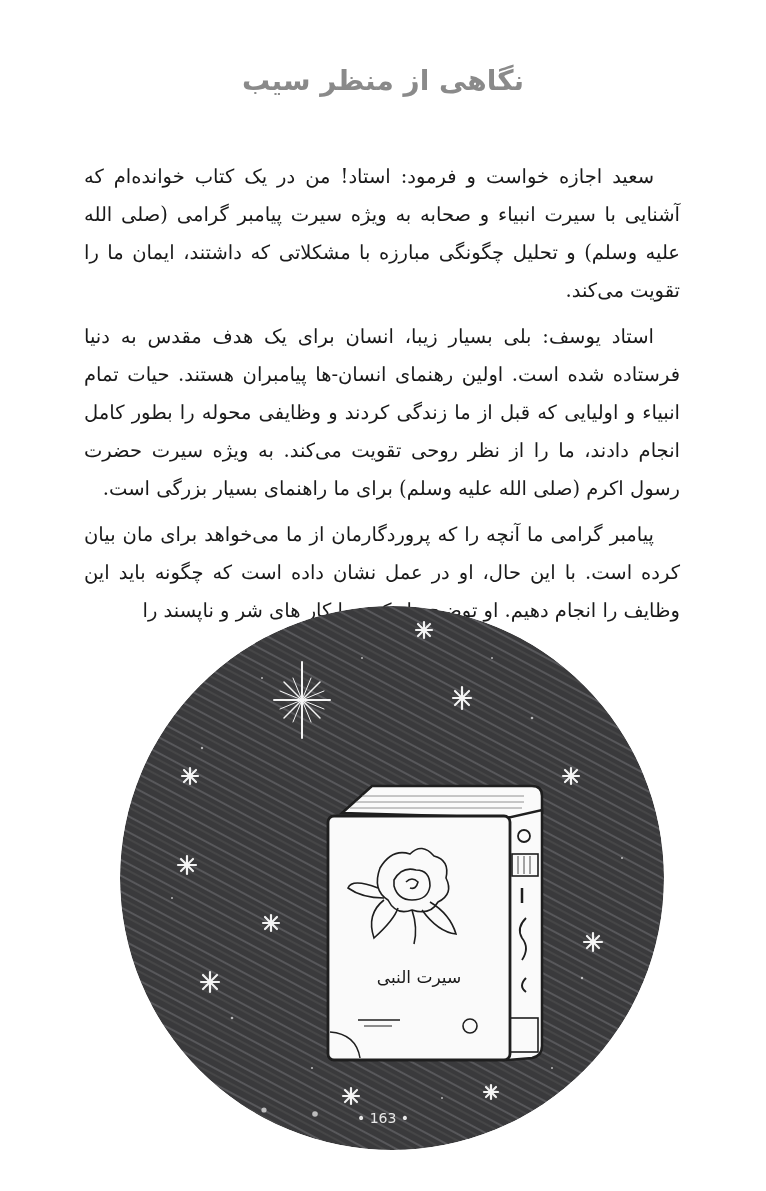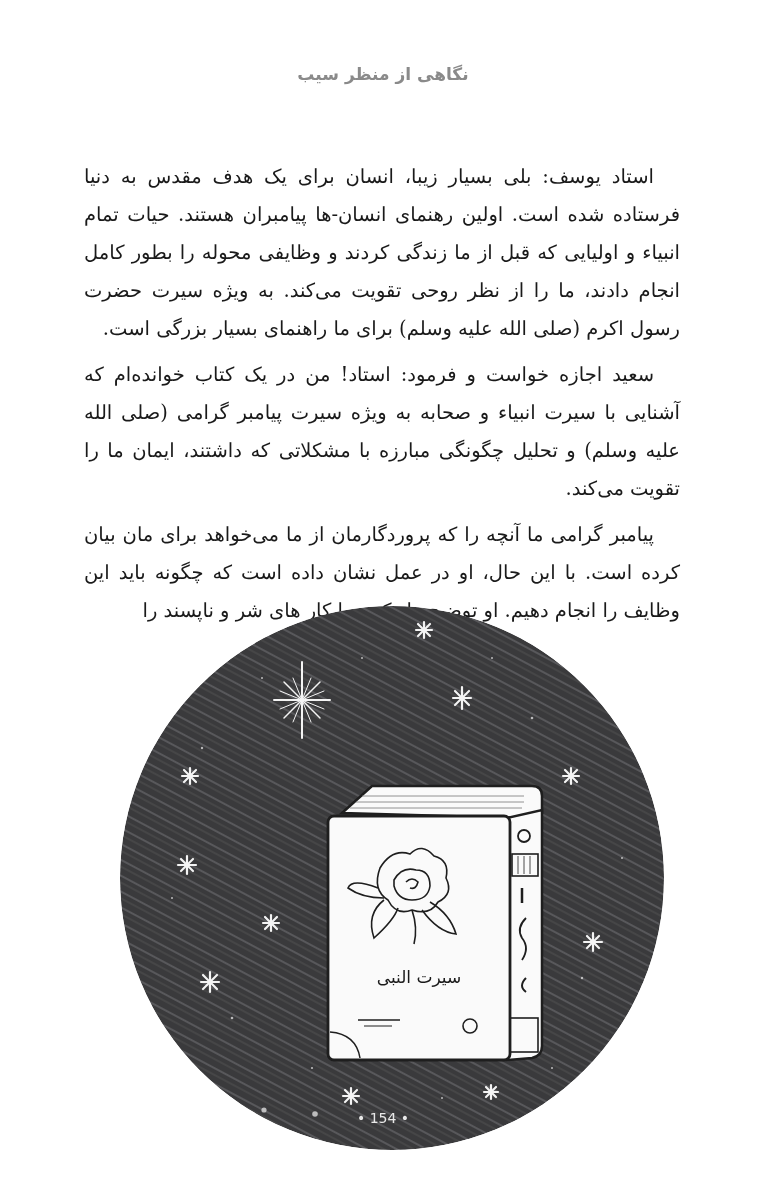--- a/index.html
+++ b/index.html
@@ -3,21 +3,21 @@
   <meta charset="utf-8">
   <style>
     html, body { margin: 0; padding: 0; }
     body {
       width: 766px; height: 1191px; background: #ffffff; position: relative; overflow: hidden;
       font-family: "DejaVu Serif", "Liberation Serif", serif;
     }
     .page-title {
       position: absolute; top: 64px; left: 0; width: 766px; text-align: center;
       direction: rtl; font-family: "DejaVu Sans", sans-serif; font-weight: bold;
-      font-size: 17px; color: #8a8a8a; letter-spacing: 0.5px;
+      font-size: 28px; color: #8a8a8a; letter-spacing: 0.5px;
     }
     .body-text {
       position: absolute; left: 84px; width: 596px; direction: rtl; text-align: justify;
       color: #1a1a1a; font-size: 19.5px; line-height: 38px;
     }
     .body-text p { margin: 0 0 8px 0; text-indent: 26px; text-align-last: right; }
     .illustration { position: absolute; left: 112px; top: 598px; width: 560px; height: 560px; }
     .page-number {
       position: absolute; left: 0; width: 766px; top: 1110px; text-align: center;
       color: #e8e8e8; font-size: 14px; font-family: "DejaVu Sans", sans-serif; direction: rtl;
@@ -25,22 +25,22 @@
     .book-title {
       font-family: "DejaVu Sans", sans-serif; font-size: 17px; fill: #1a1a1a;
     }
   </style>
 </head>
 <body>
 
 <div class="page-title">نگاهی از منظر سیب</div>
 
 <div class="body-text" style="top:158px;">
+  <p>سعید اجازه خواست و فرمود: استاد! من در یک کتاب خوانده‌ام که آشنایی با سیرت انبیاء و صحابه به ویژه سیرت پیامبر گرامی (صلی الله علیه وسلم) و تحلیل چگونگی مبارزه با مشکلاتی که داشتند، ایمان ما را تقویت می‌کند.</p>
   <p>استاد یوسف: بلی بسیار زیبا، انسان برای یک هدف مقدس به دنیا فرستاده شده است. اولین رهنمای انسان-ها پیامبران هستند. حیات تمام انبیاء و اولیایی که قبل از ما زندگی کردند و وظایفی محوله را بطور کامل انجام دادند، ما را از نظر روحی تقویت می‌کند. به ویژه سیرت حضرت رسول اکرم (صلی الله علیه وسلم) برای ما راهنمای بسیار بزرگی است.</p>
-  <p>سعید اجازه خواست و فرمود: استاد! من در یک کتاب خوانده‌ام که آشنایی با سیرت انبیاء و صحابه به ویژه سیرت پیامبر گرامی (صلی الله علیه وسلم) و تحلیل چگونگی مبارزه با مشکلاتی که داشتند، ایمان ما را تقویت می‌کند.</p>
   <p>پیامبر گرامی ما آنچه را که پروردگارمان از ما می‌خواهد برای مان بیان کرده است. با این حال، او در عمل نشان داده است که چگونه باید این وظایف را انجام دهیم. او توضیح داد که چرا کار های شر و ناپسند را</p>
 </div>
 
 <div class="illustration">
   <svg width="560" height="560" viewBox="0 0 560 560" xmlns="http://www.w3.org/2000/svg">
     <defs>
       <clipPath id="circ">
           <circle cx="280" cy="280" r="272"></circle>
         </clipPath>
       <pattern id="streaks" width="14" height="14" patternUnits="userSpaceOnUse" patternTransform="rotate(28)">
@@ -179,13 +179,13 @@
       </g>
       <text class="book-title" x="307" y="385" text-anchor="middle" direction="rtl">سیرت النبی</text>
       <line x1="246" y1="422" x2="288" y2="422" stroke="#1e1e1e" stroke-width="1.5"></line>
       <line x1="252" y1="428" x2="280" y2="428" stroke="#1e1e1e" stroke-width="1"></line>
       <path d="M218,434 Q244,436 248,460" fill="none" stroke="#1e1e1e" stroke-width="1.5"></path>
       <circle cx="358" cy="428" r="7" fill="none" stroke="#1e1e1e" stroke-width="1.6"></circle>
     </g>
   </svg>
 </div>
 
-<div class="page-number">• 154 •</div>
+<div class="page-number">• 163 •</div>
 
 </body></html>

